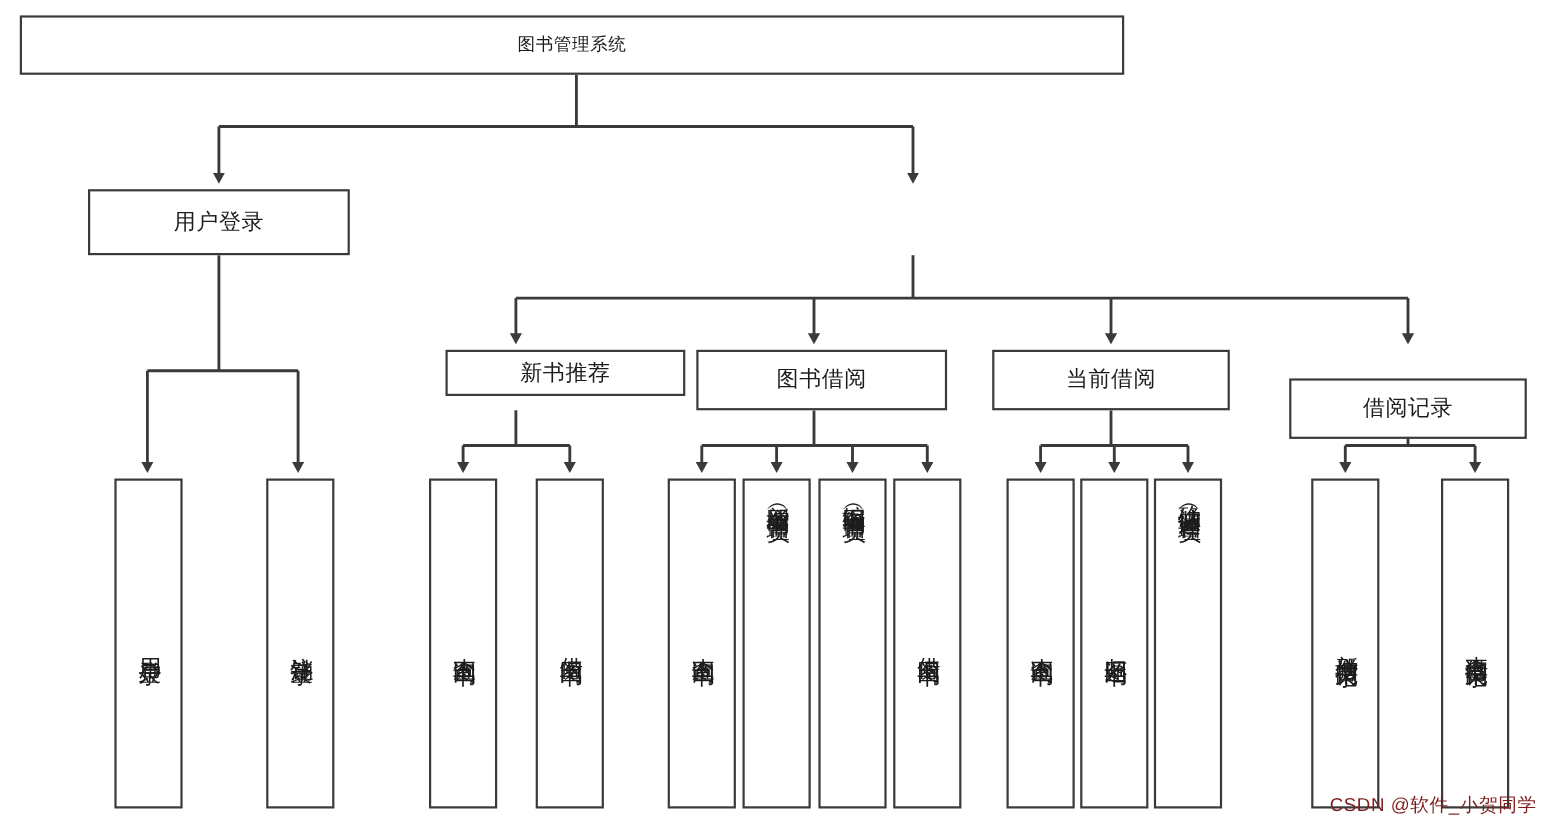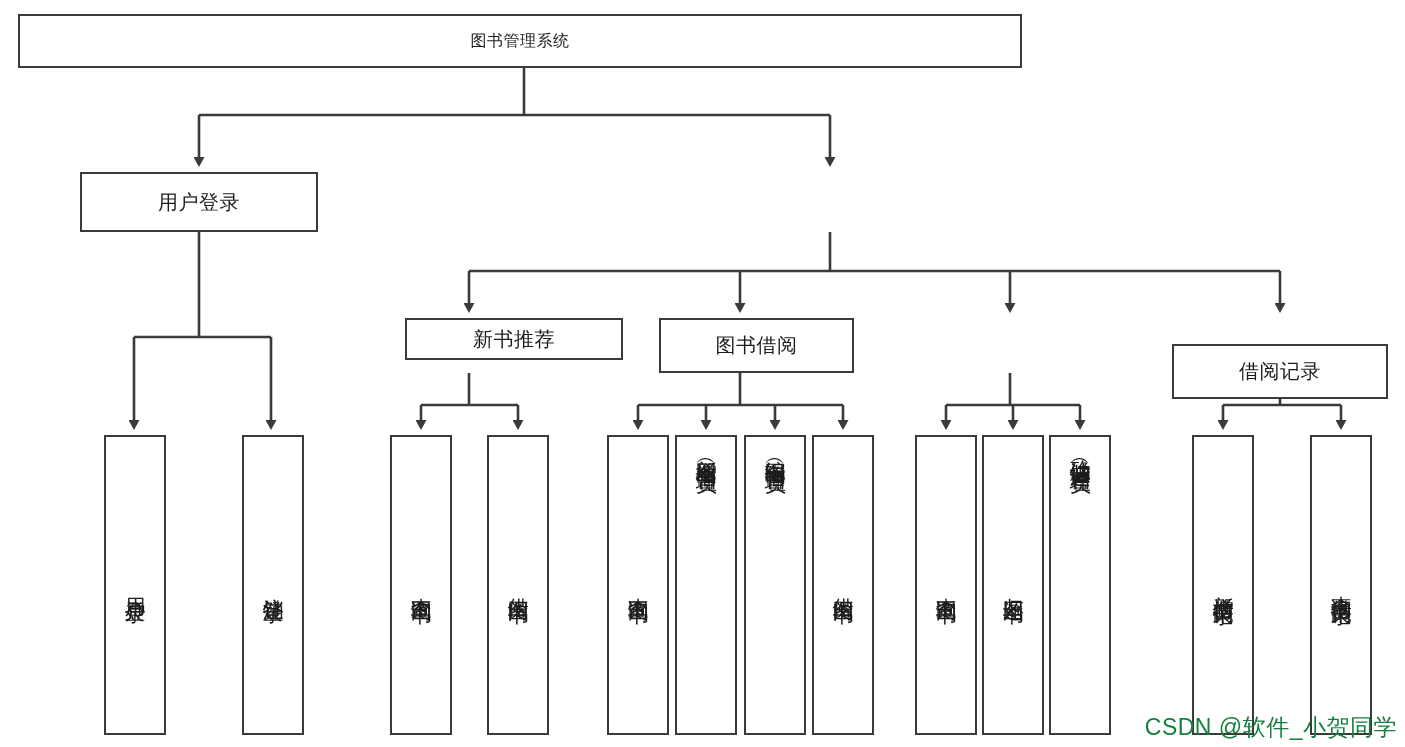--- a/index.html
+++ b/index.html
@@ -59,22 +59,22 @@
     white-space:nowrap;
   }
   .node.leaf.center-v{ align-items:center; }
   .node.leaf.top-v{ align-items:flex-start; }
   .node.leaf.top-v .label{ margin-top:6px; }
   .watermark{
     position:absolute;
     right:8px;
     bottom:4px;
     z-index:3;
-    font-size:23px;
-    color:#15803d;
+    font-size:17px;
+    color:#7f1d1d;
     white-space:nowrap;
     letter-spacing:0.5px;
   }
 </style>
 </head>
 <body>
 
 <div id="canvas">
 
   <svg id="wires" viewBox="0 0 1405 747" width="1405" height="747" aria-hidden="true">
@@ -131,22 +131,25 @@
     <span class="label">图书管理系统</span>
   </div>
 
   <div class="node mid" style="left: 80px; top: 172px; width: 238px; height: 60px;">
     <span class="label">用户登录</span>
   </div>
 
   <div class="node mid" style="left: 360px; top: 318px; width: 218px; height: 42px; margin-left: 45px;">
     <span class="label">新书推荐</span>
   </div>
-  <div class="node mid" style="left: 659px; top: 318px; width: 195px; height: 55px;">
+  <div class="node mid" style="left: 633px; top: 318px; width: 228px; height: 55px;">
     <span class="label">图书借阅</span>
+  </div>
+  <div class="node mid" style="left: 902px; top: 318px; width: 216px; height: 55px;">
+    <span class="label">当前借阅</span>
   </div>
   <div class="node mid" style="left: 1172px; top: 318px; width: 216px; height: 55px; margin-top: 26px;">
     <span class="label">借阅记录</span>
   </div>
 
   <div class="node leaf center-v" style="left: 104px; top: 435px; width: 62px; height: 300px;">
     <span class="label">用户登录</span>
   </div>
   <div class="node leaf center-v" style="left: 242px; top: 435px; width: 62px; height: 300px;">
     <span class="label">注销登录</span>

